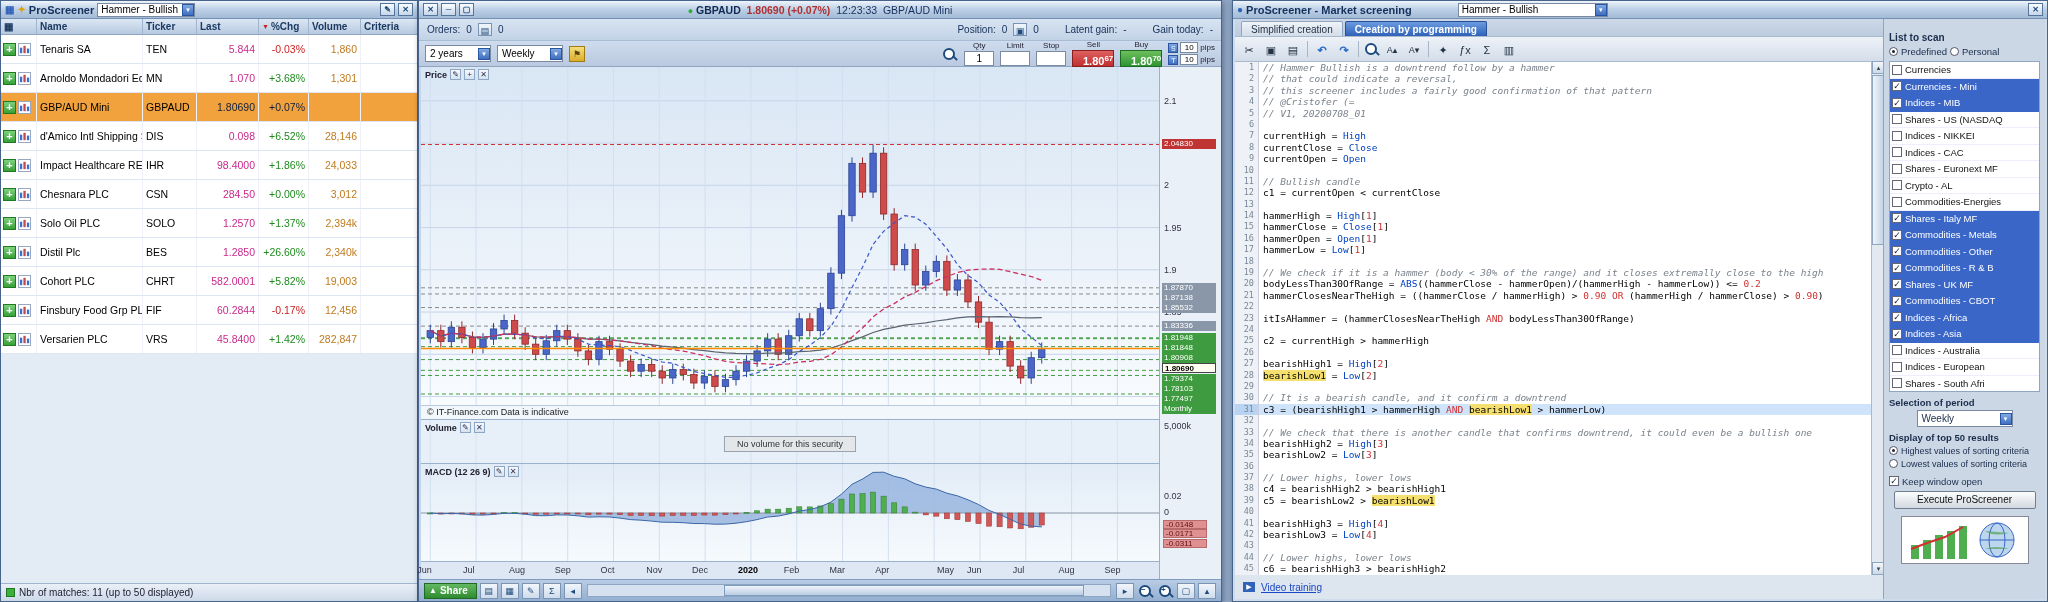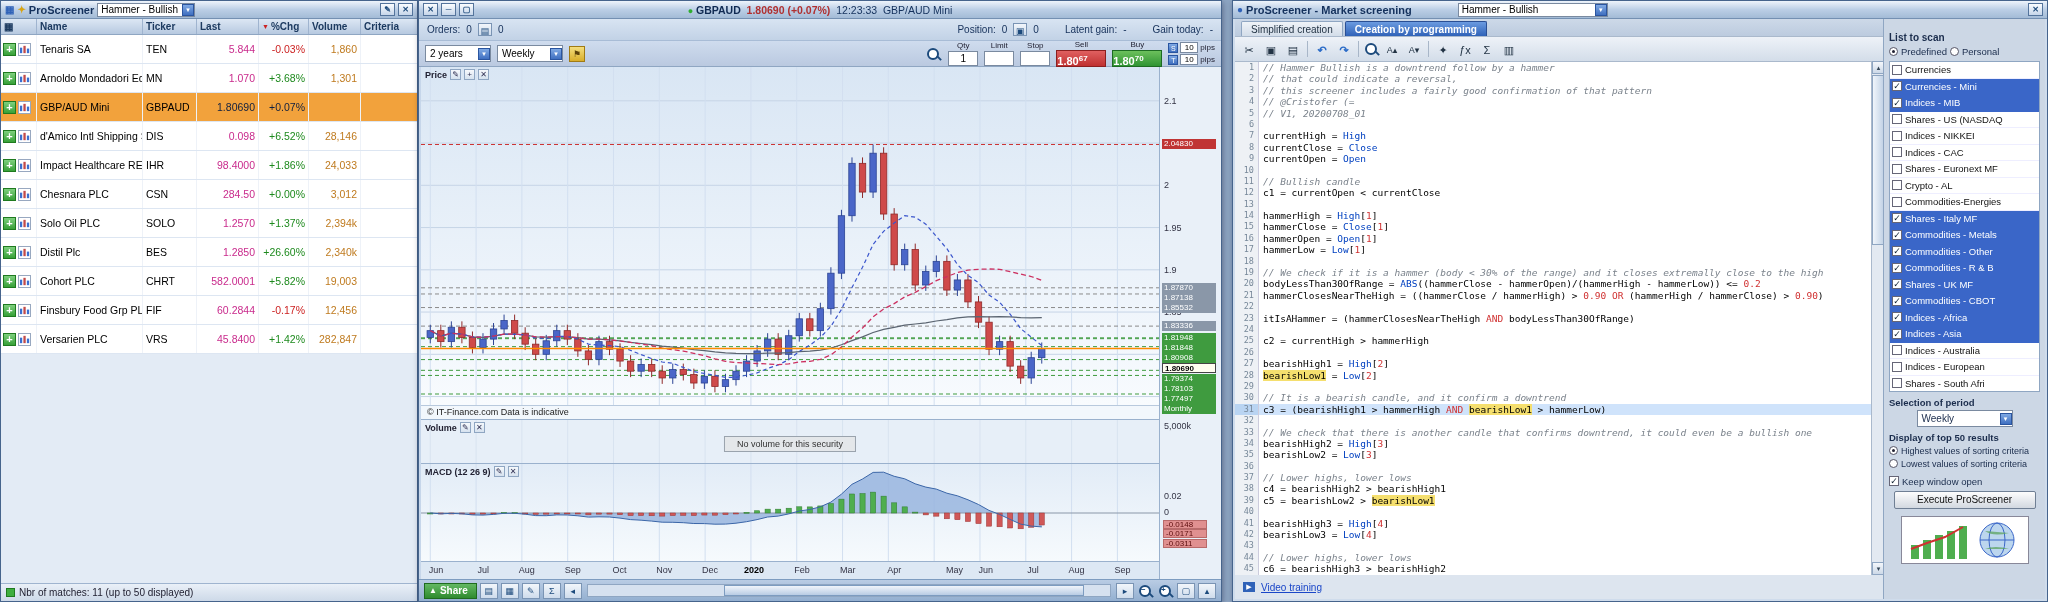--- a/index.html
+++ b/index.html
@@ -41,35 +41,35 @@
 .ct-center .dot{color:#2fae2f;font-size:9px}
 .ct-center .px{color:#b03030}
 .ct-center .tm,.ct-center .ins{color:#14315c;font-weight:normal}
 .c-row2{height:22px;display:flex;align-items:center;font-size:10px;color:#15305a;padding:0 8px;gap:6px;background:linear-gradient(#d8e4f2,#c2d2e6);border-bottom:1px solid #a8bcd6}
 .c-row3{height:26px;display:flex;align-items:center;font-size:10px;padding:0 6px;gap:6px;background:linear-gradient(#cfdcee,#bac9e0);border-bottom:1px solid #8fa6c2}
 .sel{height:17px;background:#fff;border:1px solid #7a8aa0;display:flex;align-items:center;padding-left:4px;font-size:10px;min-width:66px;justify-content:space-between}
 .alert-chip{width:16px;height:16px;background:linear-gradient(#f4de7e,#d9ae2a);border:1px solid #a07b14;color:#5c420a;font-size:9px;line-height:14px;text-align:center}
 .tk-col{display:flex;flex-direction:column;align-items:center;line-height:1}
 .tk-lab{font-size:8px;color:#223;margin-bottom:1px}
 .tk-in{width:30px;height:15px;border:1px solid #7a8aa0;background:#fff;font-size:10px;text-align:center;font-family:inherit}
-.px-box{width:50px;height:17px;color:#fff;font-weight:bold;text-align:left;border:1px solid;line-height:15px}
+.px-box{width:42px;height:17px;color:#fff;font-weight:bold;text-align:right;border:1px solid;line-height:15px}
 .px-box .big{font-size:11px}.px-box .sup{font-size:8px;vertical-align:super}
 .sell{background:linear-gradient(#e06060,#bf3030);border-color:#8a1f1f}
 .buy{background:linear-gradient(#6cc05c,#2f9433);border-color:#1d6b22}
 .st-mini{display:flex;flex-direction:column;gap:1px}
 .st-row{display:flex;align-items:center;gap:2px;font-size:8px;color:#223}
 .st-chip{width:10px;height:10px;background:linear-gradient(#7fa9e4,#3f6fc0);color:#fff;font-size:7px;text-align:center;line-height:9px;border:1px solid #2a55a0}
 .pips-in{width:18px;height:11px;border:1px solid #7a8aa0;background:#fff;font-size:8px;text-align:center;font-family:inherit}
 .chart-body{position:absolute;top:66px;left:2px;width:800px;height:512px;background:#fff}
 #pane-price{position:absolute;left:0;top:0;width:738px;height:338px;background:linear-gradient(#d9e6f4,#f8fbfe)}
 #strip-copy{position:absolute;left:0;top:338px;width:738px;height:14px;background:#f2f7fc;border-top:1px solid #b8c9dd;font-size:9px;color:#222;padding:1px 6px}
 #pane-vol{position:absolute;left:0;top:352px;width:738px;height:44px;background:#e7eff8;border-top:1px solid #9ab1cd}
 #pane-macd{position:absolute;left:0;top:396px;width:738px;height:98px;background:linear-gradient(#e2ecf7,#f6fafd);border-top:1px solid #9ab1cd}
 #x-axis{position:absolute;left:0;top:494px;width:738px;height:18px;background:#dde8f4;border-top:1px solid #9ab1cd;font-size:9px;color:#334}
-.xl{position:absolute;top:3px;width:26px;text-align:right}
+.xl{position:absolute;top:3px;width:26px;text-align:left}
 .xl.bold{font-weight:bold;color:#000}
 #axis-col{position:absolute;left:738px;top:0;width:62px;height:512px;background:#e9f0f8;border-left:1px solid #9ab1cd;font-size:9px;color:#334}
 .ytick{position:absolute;left:4px;height:10px;line-height:10px}
 .ptag{position:absolute;left:2px;width:54px;height:10px;line-height:10px;font-size:8px;padding-left:2px;color:#fff;white-space:nowrap}
 .ptag.red{background:#c03434}
 .ptag.green{background:#3f9b3f}
 .ptag.gray{background:#8a97a8}
 .ptag.cur{background:#fffef0;color:#000;border:1px solid #444;font-weight:bold}
 .mtag{position:absolute;left:3px;width:44px;height:9px;line-height:8px;font-size:8px;background:#e09090;color:#5c0e0e;padding-left:2px;border:1px solid #b86a6a}
 .pane-label{position:absolute;left:4px;top:2px;display:flex;gap:3px;align-items:center;font-size:9px;font-weight:bold;color:#223;z-index:3}

